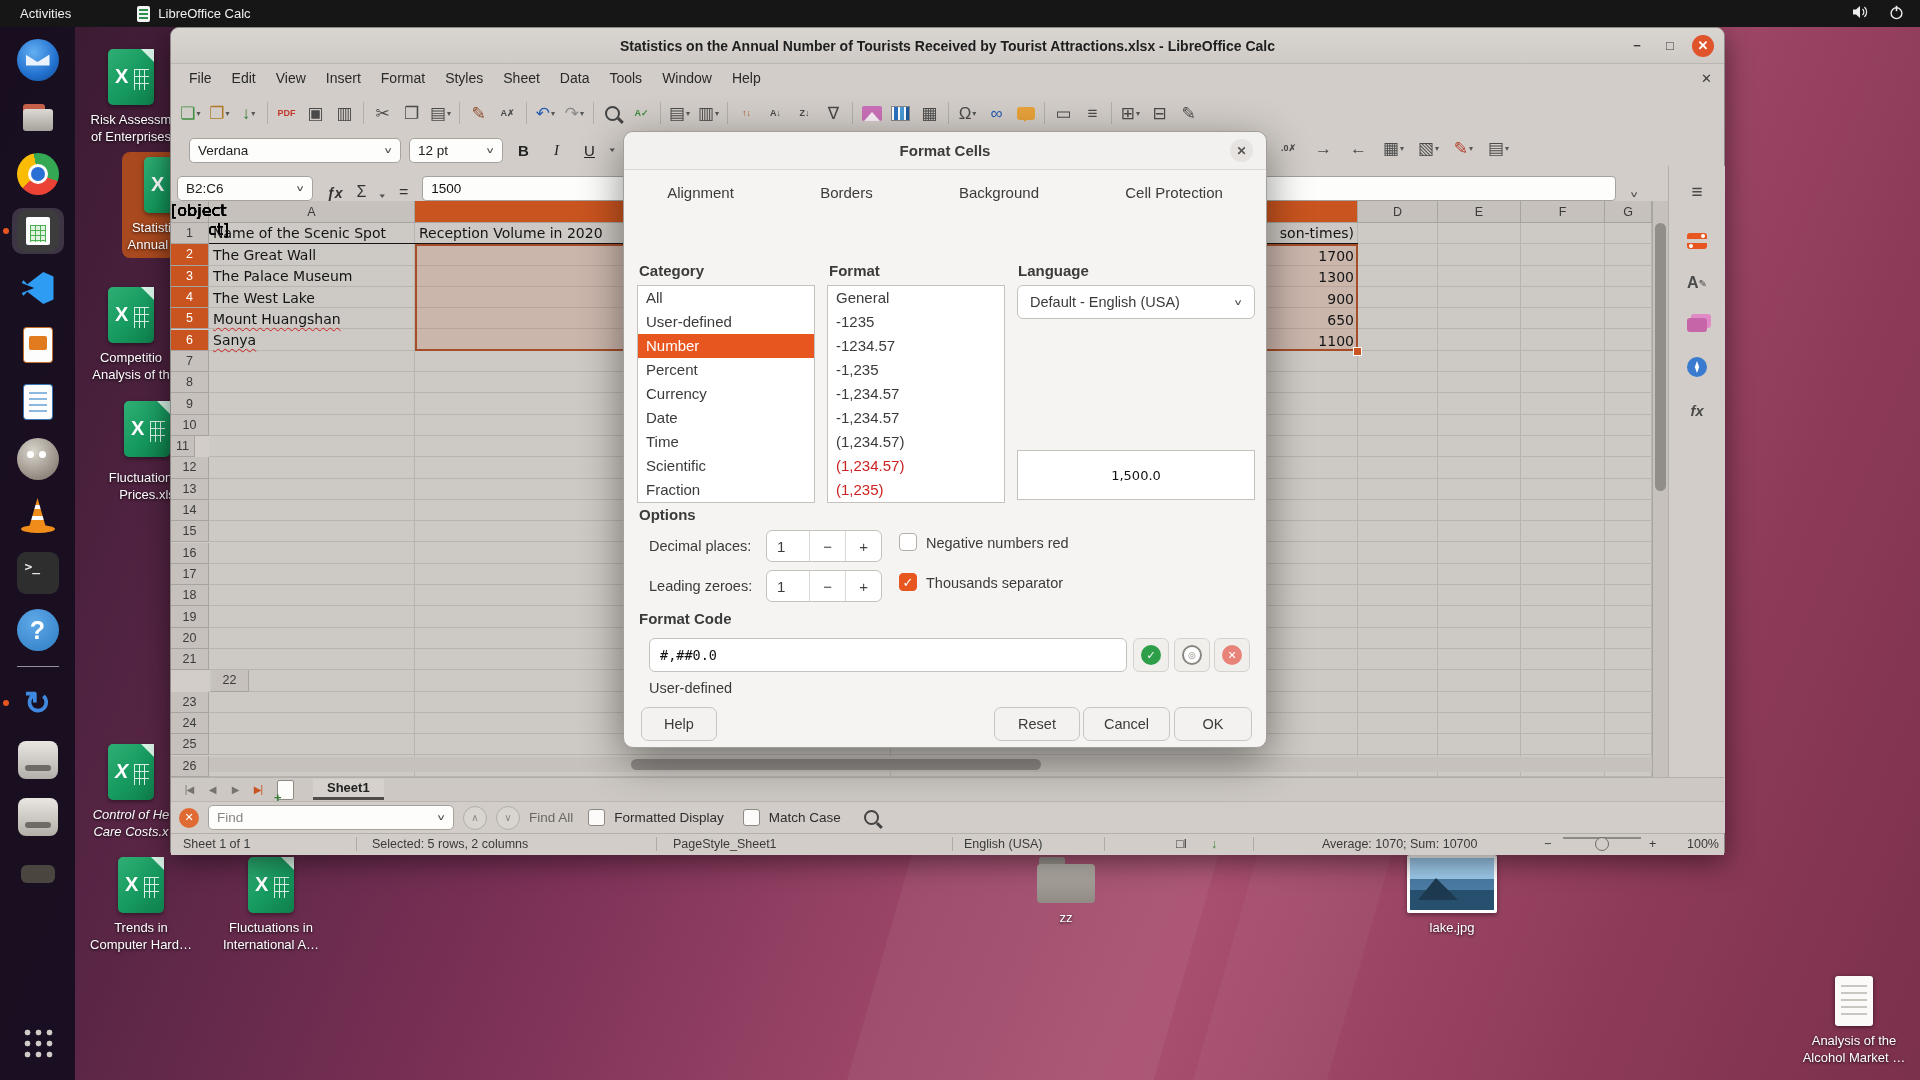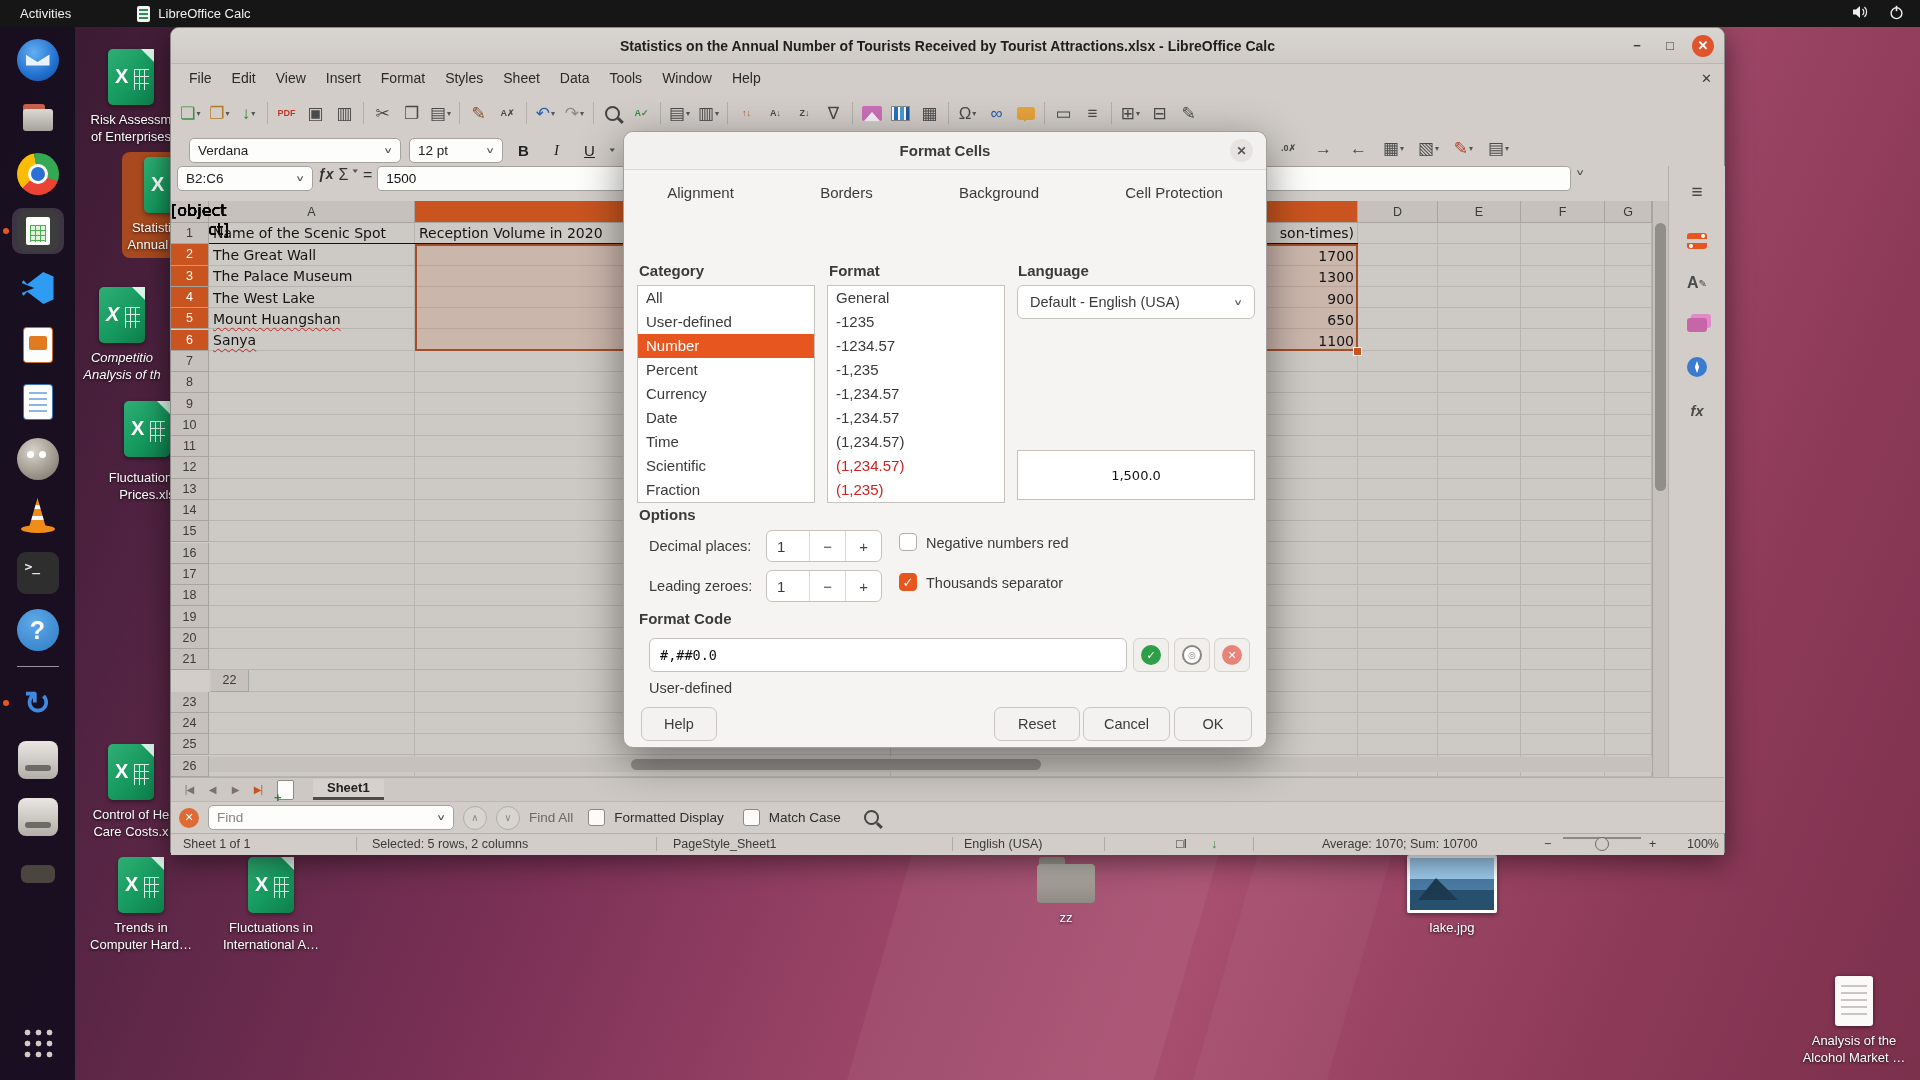--- a/index.html
+++ b/index.html
@@ -106,21 +106,21 @@
   .gi-img:after{content:"";position:absolute;left:2px;bottom:0;border-left:8px solid transparent;border-right:8px solid transparent;border-bottom:9px solid #fff;opacity:.9}
   .gi-chart{width:19px;height:15px;border:1px solid #888;background:#fff;box-sizing:border-box;
      background-image:linear-gradient(90deg,transparent 2px,#2a72c0 2px 6px,transparent 6px 8px,#4a9ad4 8px 12px,transparent 12px 14px,#1f5a9e 14px 17px)}
   .gi-comment{width:18px;height:13px;background:#e8a33b;border-radius:3px;position:relative}
   .gi-comment:after{content:"";position:absolute;left:4px;bottom:-6px;border:4px solid transparent;border-top:6px solid #e8a33b}
   .toolbar-format{height:32px;display:flex;align-items:center;padding:0 18px;gap:8px}
   .combo{height:25px;background:#fdfdfc;border:1px solid #a6a29d;border-radius:5px;display:flex;align-items:center;
      justify-content:space-between;padding:0 8px;font-size:13.5px;color:#222;box-sizing:border-box}
   .chev{color:#555;font-size:11px;transform:scale(1.2,.75)}
   .fmt-btn{width:25px;text-align:center;font-size:15px;color:#222}
-  .formulabar{height:35px;display:flex;align-items:flex-start;padding:0 4px;gap:5px}
+  .formulabar{height:35px;display:flex;align-items:flex-end;padding:0 4px;gap:14px}
   .fx{font-size:14px;color:#333}
   .formula-input{width:1194px;height:25px;background:#fdfdfc;border:1px solid #a6a29d;border-radius:4px;
      display:flex;align-items:center;padding:0 8px;font-size:13.5px;color:#111;box-sizing:border-box}
   
   #sheet{position:absolute;left:0;top:173px;width:1497px;height:632px;overflow:hidden;font-family:"DejaVu Sans",sans-serif}
   .colhead,.rowhead,.corner{position:absolute;background:#c6c1bc;border-right:1px solid #a7a39e;border-bottom:1px solid #a7a39e;
      box-sizing:border-box;display:flex;align-items:center;justify-content:center;font-size:12.5px;color:#3b3b3b;font-family:"Liberation Sans",sans-serif}
   .hsel{background:#c9541f;color:#fff}
   .cellsbg{position:absolute;background:#cdc9c4}
   .vline{position:absolute;width:1px;background:#b8b4af}
@@ -289,33 +289,33 @@
           <span class="xg"></span>
         </div>
         <div class="desk-label">Risk Assessm<br>of Enterprises</div>
       </div>
       <div class="desk-item selected" style="left: 86px; top: 152px; width: 86px; margin-left: 36px;">
         <div class="ic-excel">
           <span class="xg"></span>
         </div>
         <div class="desk-label">Statistics on<br>Annual Numb</div>
       </div>
-      <div class="desk-item" style="left: 77px; top: 282px; width: 86px; font-style: italic;">
+      <div class="desk-item" style="left: 86px; top: 282px; width: 86px;">
         <div class="ic-excel">
           <span class="xg"></span>
         </div>
         <div class="desk-label">Competitio<br>Analysis of th</div>
       </div>
       <div class="desk-item" style="left: 102px; top: 396px; width: 86px; gap: 12px;">
         <div class="ic-excel">
           <span class="xg"></span>
         </div>
         <div class="desk-label">Fluctuations i<br>Prices.xls</div>
       </div>
-      <div class="desk-item" style="left: 86px; top: 739px; width: 86px;">
+      <div class="desk-item" style="left: 86px; top: 739px; width: 86px; font-style: italic;">
         <div class="ic-excel">
           <span class="xg"></span>
         </div>
         <div class="desk-label">Control of He<br>Care Costs.x</div>
       </div>
       <div class="desk-item" style="left: 78px; top: 852px; width: 122px;">
         <div class="ic-excel">
           <span class="xg"></span>
         </div>
         <div class="desk-label">Trends in<br>Computer Hard…</div>
@@ -565,21 +565,21 @@
         <div class="rowhead" style="left: 0px; top: 22px; width: 38px; height: 21.3px;">1</div>
         <div class="rowhead hsel" style="left: 0px; top: 43.3px; width: 38px; height: 21.3px;">2</div>
         <div class="rowhead hsel" style="left: 0px; top: 64.6px; width: 38px; height: 21.3px;">3</div>
         <div class="rowhead hsel" style="left: 0px; top: 85.9px; width: 38px; height: 21.3px;">4</div>
         <div class="rowhead hsel" style="left: 0px; top: 107.2px; width: 38px; height: 21.3px;">5</div>
         <div class="rowhead hsel" style="left: 0px; top: 128.5px; width: 38px; height: 21.3px;">6</div>
         <div class="rowhead" style="left: 0px; top: 149.8px; width: 38px; height: 21.3px;">7</div>
         <div class="rowhead" style="left: 0px; top: 171.1px; width: 38px; height: 21.3px;">8</div>
         <div class="rowhead" style="left: 0px; top: 192.4px; width: 38px; height: 21.3px;">9</div>
         <div class="rowhead" style="left: 0px; top: 213.7px; width: 38px; height: 21.3px;">10</div>
-        <div class="rowhead" style="left: 0px; top: 235px; width: 38px; height: 21.3px;">11</div>
+        <div class="rowhead" style="left: 0px; top: 235px; width: 24px; height: 21.3px;">11</div>
         <div class="rowhead" style="left: 0px; top: 256.3px; width: 38px; height: 21.3px;">12</div>
         <div class="rowhead" style="left: 0px; top: 277.6px; width: 38px; height: 21.3px;">13</div>
         <div class="rowhead" style="left: 0px; top: 298.9px; width: 38px; height: 21.3px;">14</div>
         <div class="rowhead" style="left: 0px; top: 320.2px; width: 38px; height: 21.3px;">15</div>
         <div class="rowhead" style="left: 0px; top: 341.5px; width: 38px; height: 21.3px;">16</div>
         <div class="rowhead" style="left: 0px; top: 362.8px; width: 38px; height: 21.3px;">17</div>
         <div class="rowhead" style="left: 0px; top: 384.1px; width: 38px; height: 21.3px;">18</div>
         <div class="rowhead" style="left: 0px; top: 405.4px; width: 38px; height: 21.3px;">19</div>
         <div class="rowhead" style="left: 0px; top: 426.7px; width: 38px; height: 21.3px;">20</div>
         <div class="rowhead" style="left: 0px; top: 448px; width: 38px; height: 21.3px;">21</div>

